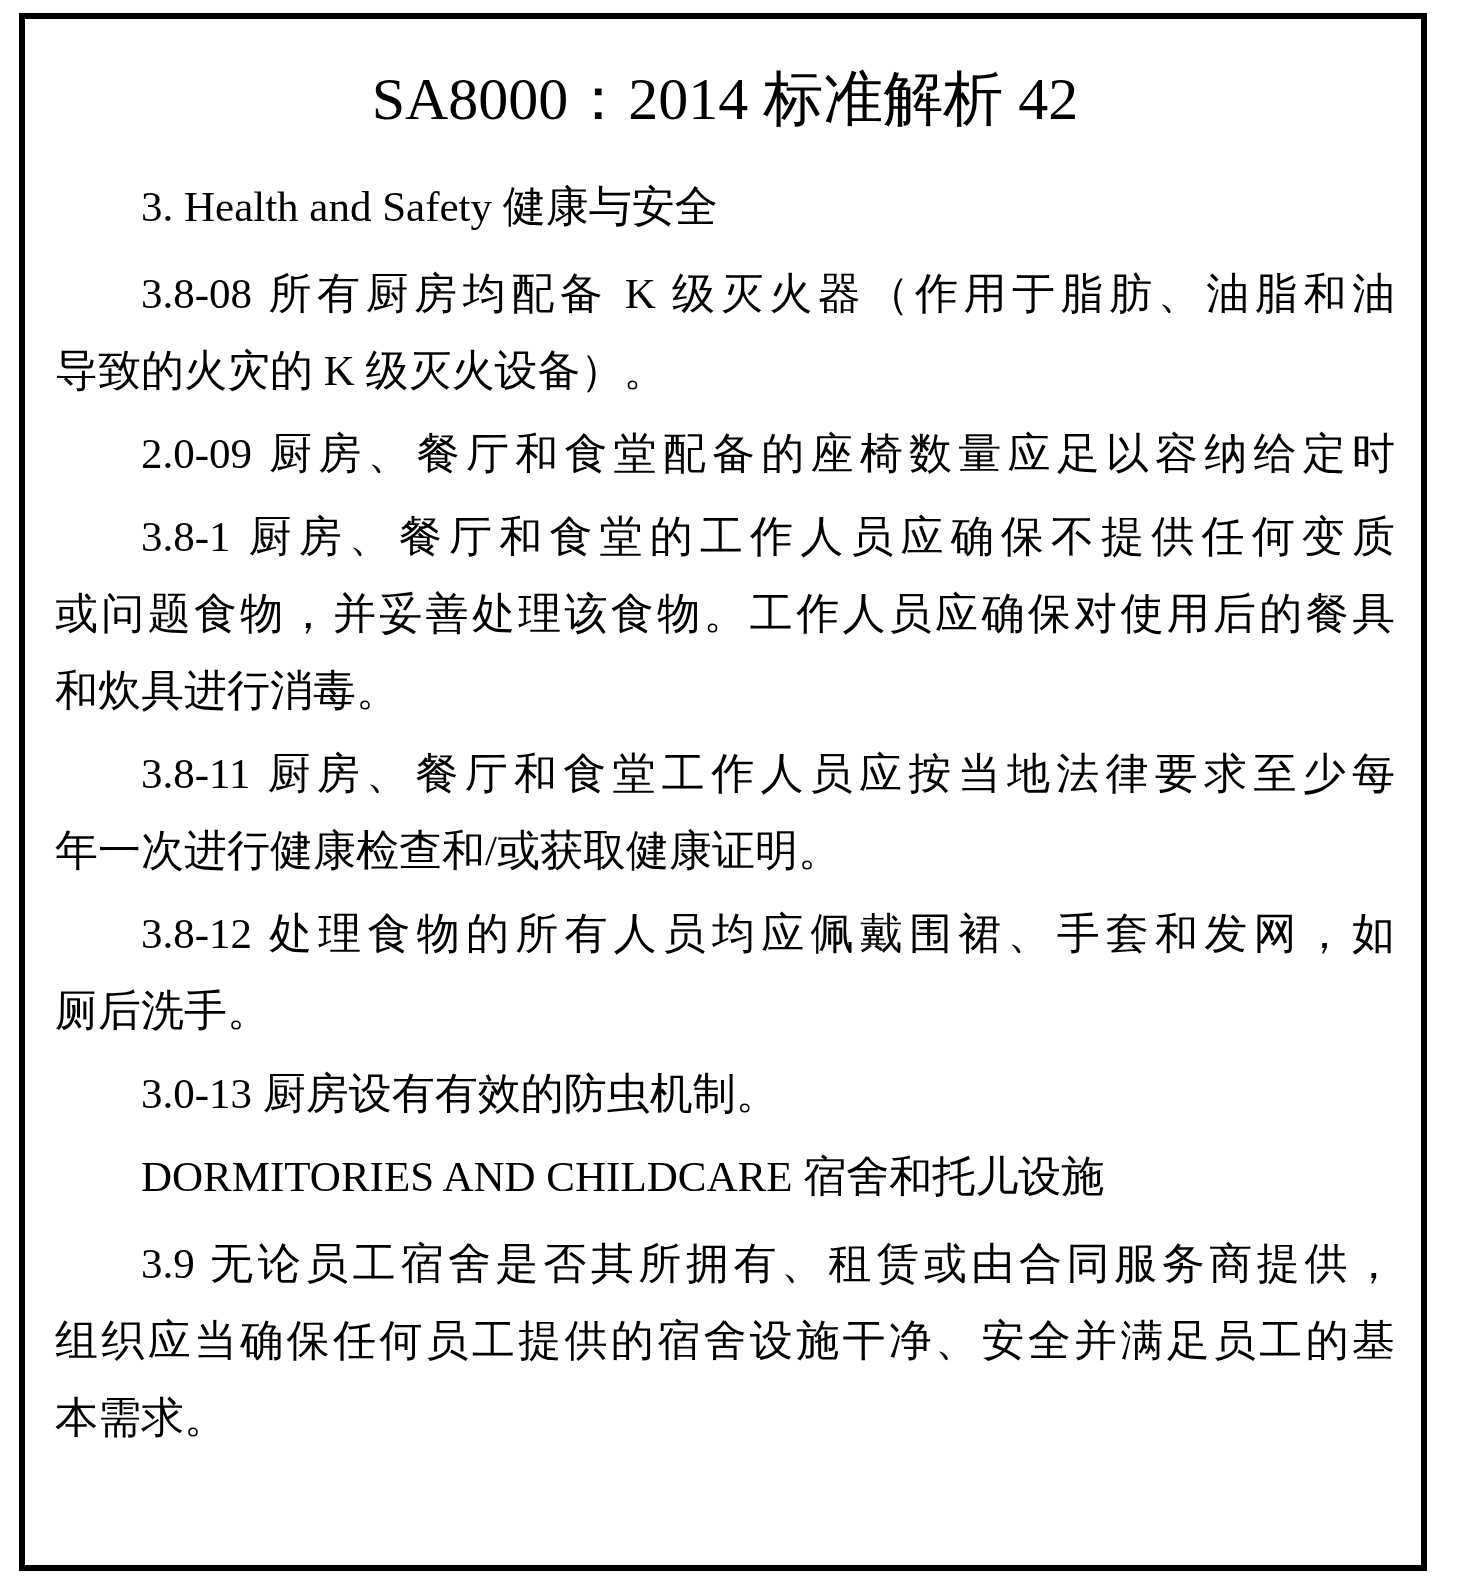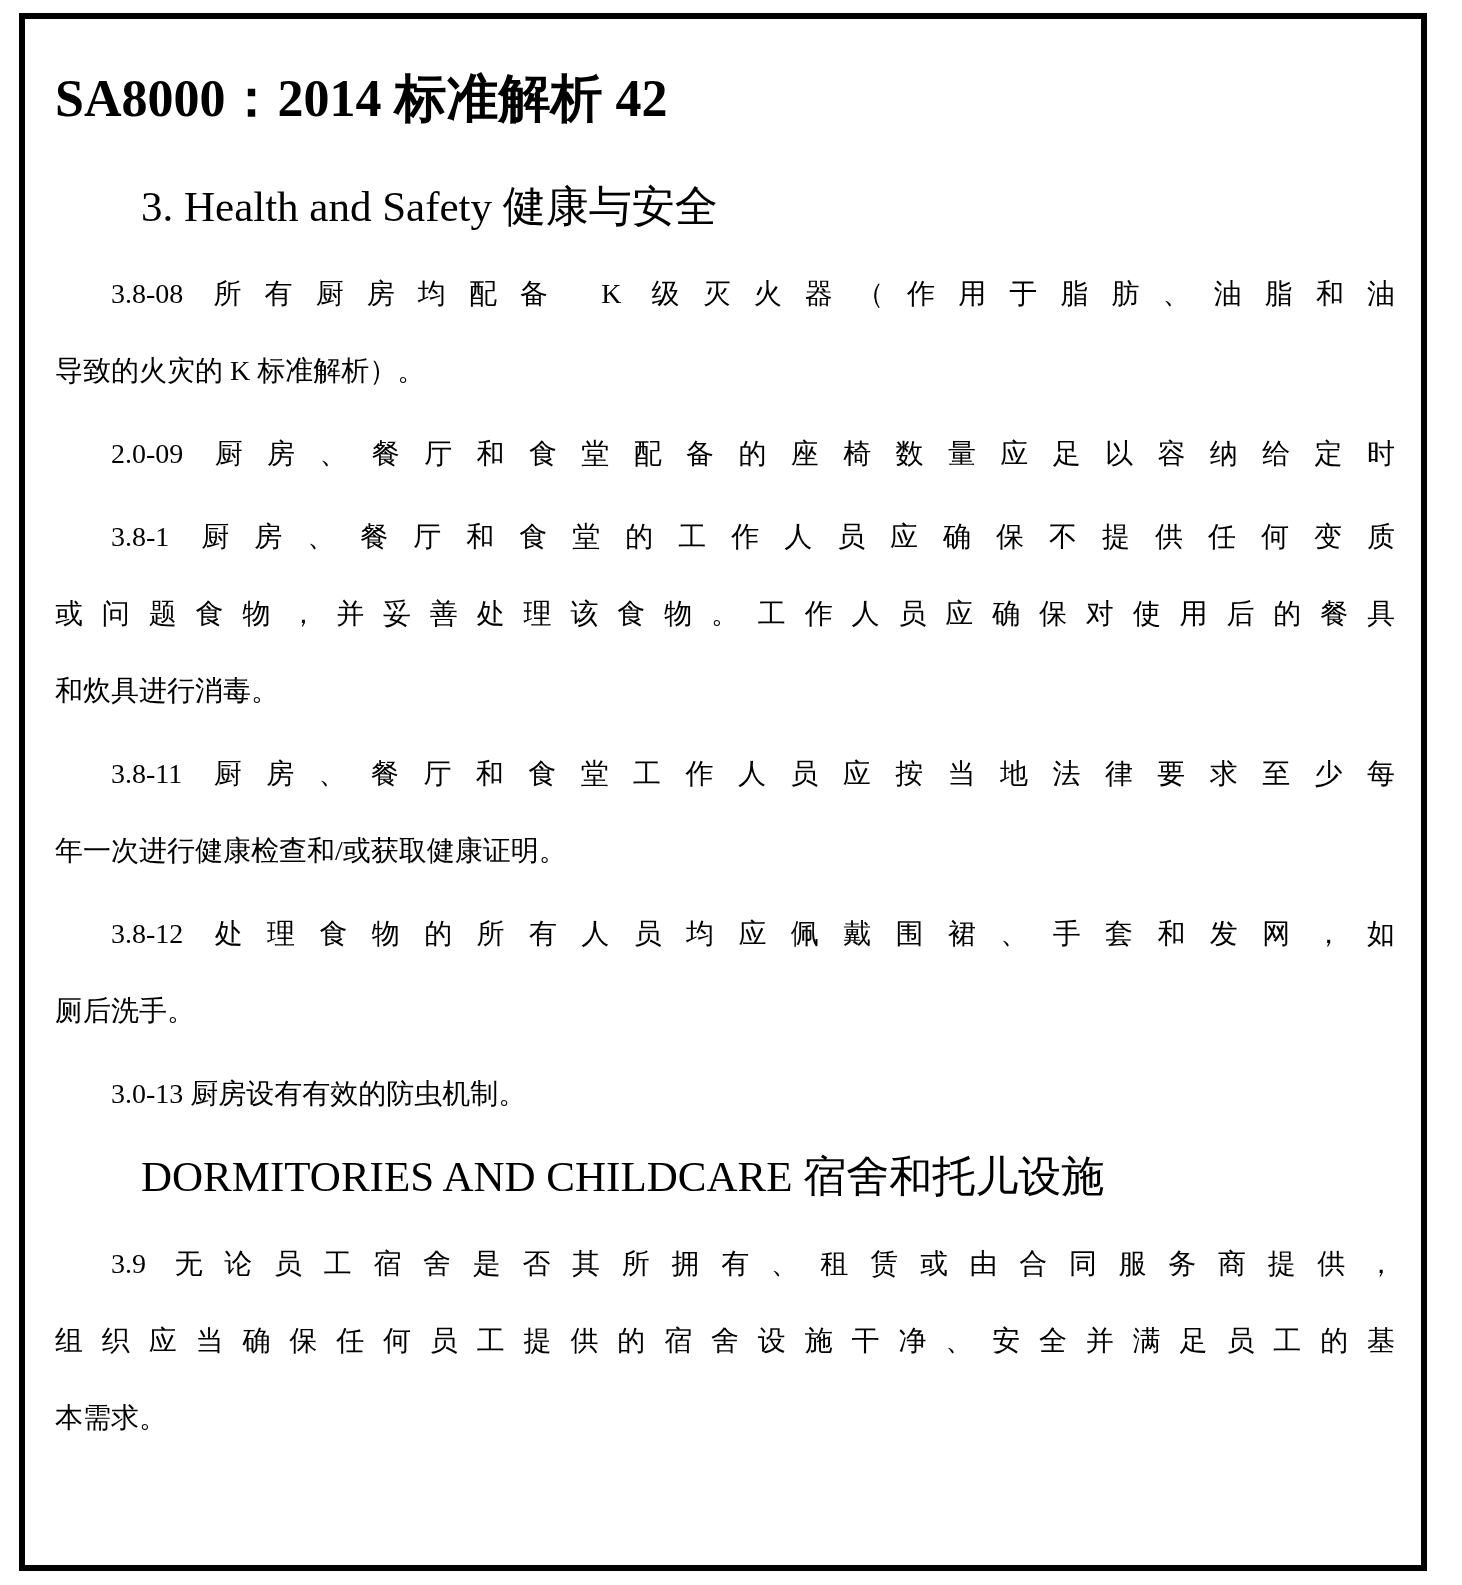--- a/index.html
+++ b/index.html
@@ -24,41 +24,41 @@
     border: 6px solid #000000;
     box-sizing: border-box;
   }
   .content {
     position: absolute;
     left: 55px;
     top: 66px;
     width: 1340px;
   }
   .title {
-    font-size: 52px;
-    font-weight: bold;
+    font-size: 60px;
+    font-weight: normal;
     line-height: 66px;
-    text-align: left;
+    text-align: center;
     margin: 0 0 36px 0;
   }
   .heading-line {
     font-size: 43px;
     line-height: 77px;
     text-indent: 2em;
     margin: 0 0 10px 0;
     white-space: nowrap;
   }
   .heading-line .bold {
     font-weight: normal;
   }
   .para {
     margin: 0 0 6px 0;
   }
   .line {
-    font-size: 28px;
+    font-size: 43px;
     line-height: 77px;
   }
   .line.first {
     text-indent: 2em;
   }
   .line.fill {
     text-align: justify;
     text-align-last: justify;
   }
 </style>
@@ -66,21 +66,21 @@
 <body>
 
 <div class="frame"></div>
 
 <div class="content">
   <div class="title">SA8000：2014 标准解析 42</div>
   <div>
       <div class="heading-line"><span class="">3. Health and Safety 健康与安全</span></div>
       <div class="para">
         <div class="line first fill">3.8-08 所有厨房均配备 K 级灭火器（作用于脂肪、油脂和油</div>
-        <div class="line">导致的火灾的 K 标准解析）。</div>
+        <div class="line">导致的火灾的 K 级灭火设备）。</div>
       </div>
       <div class="para">
         <div class="line first fill">2.0-09 厨房、餐厅和食堂配备的座椅数量应足以容纳给定时</div>
       </div>
       <div class="para">
         <div class="line first fill">3.8-1 厨房、餐厅和食堂的工作人员应确保不提供任何变质</div>
         <div class="line fill">或问题食物，并妥善处理该食物。工作人员应确保对使用后的餐具</div>
         <div class="line">和炊具进行消毒。</div>
       </div>
       <div class="para">

